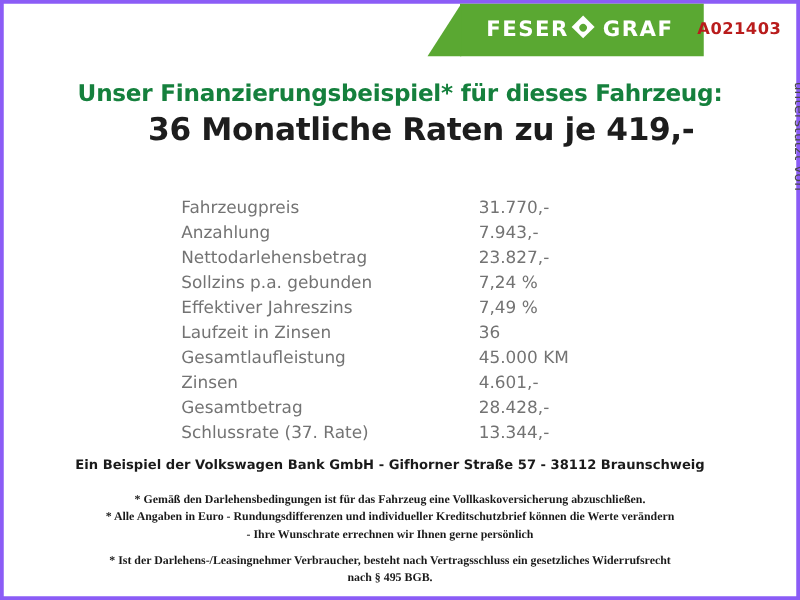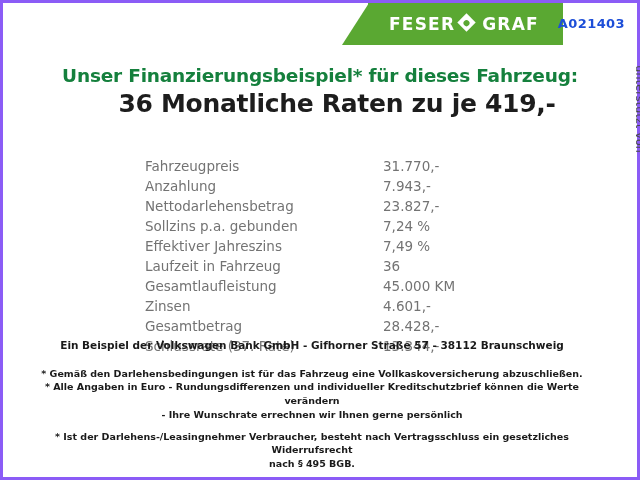--- a/index.html
+++ b/index.html
@@ -85,21 +85,21 @@
     height: 6px;
     background: #5aa832;
     border-radius: 50%;
   }
   .code {
     position: absolute;
     top: 13px;
     right: 12px;
     font-size: 13px;
     font-weight: bold;
-    color: #1d4ed8;
+    color: #b91c1c;
     letter-spacing: 0.4px;
   }
 
   
   .title-block {
     margin-top: 20px;
     text-align: center;
   }
   .title-1 {
     font-size: 18.5px;
@@ -152,20 +152,21 @@
     font-size: 10.5px;
     font-weight: bold;
     color: #1a1a1a;
     margin-bottom: 16px;
   }
   .note {
     font-size: 9.5px;
     font-weight: bold;
     color: #1a1a1a;
     line-height: 1.45;
+    font-family: Liberation Serif, serif;
   }
   .note-gap {
     height: 8px;
   }
 
   
   .vertical {
     position: absolute;
     right: 4px;
     top: 150px;
@@ -239,21 +240,21 @@
         </tr>
         <tr>
           <td class="label">Sollzins p.a. gebunden</td>
           <td class="value">7,24 %</td>
         </tr>
         <tr>
           <td class="label">Effektiver Jahreszins</td>
           <td class="value">7,49 %</td>
         </tr>
         <tr>
-          <td class="label">Laufzeit in Fahrzeug</td>
+          <td class="label">Laufzeit in Zinsen</td>
           <td class="value">36</td>
         </tr>
         <tr>
           <td class="label">Gesamtlaufleistung</td>
           <td class="value">45.000 KM</td>
         </tr>
         <tr>
           <td class="label">Zinsen</td>
           <td class="value">4.601,-</td>
         </tr>

